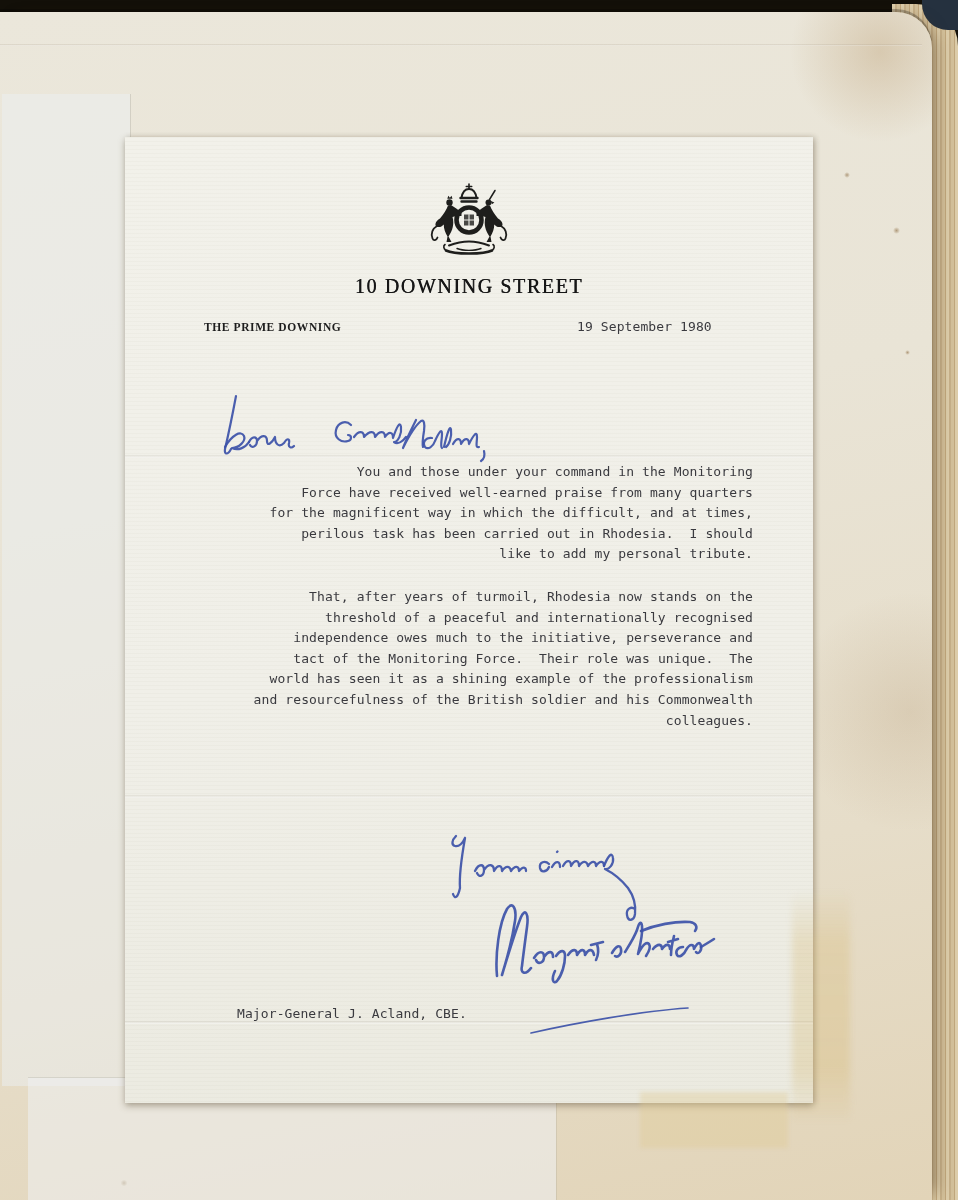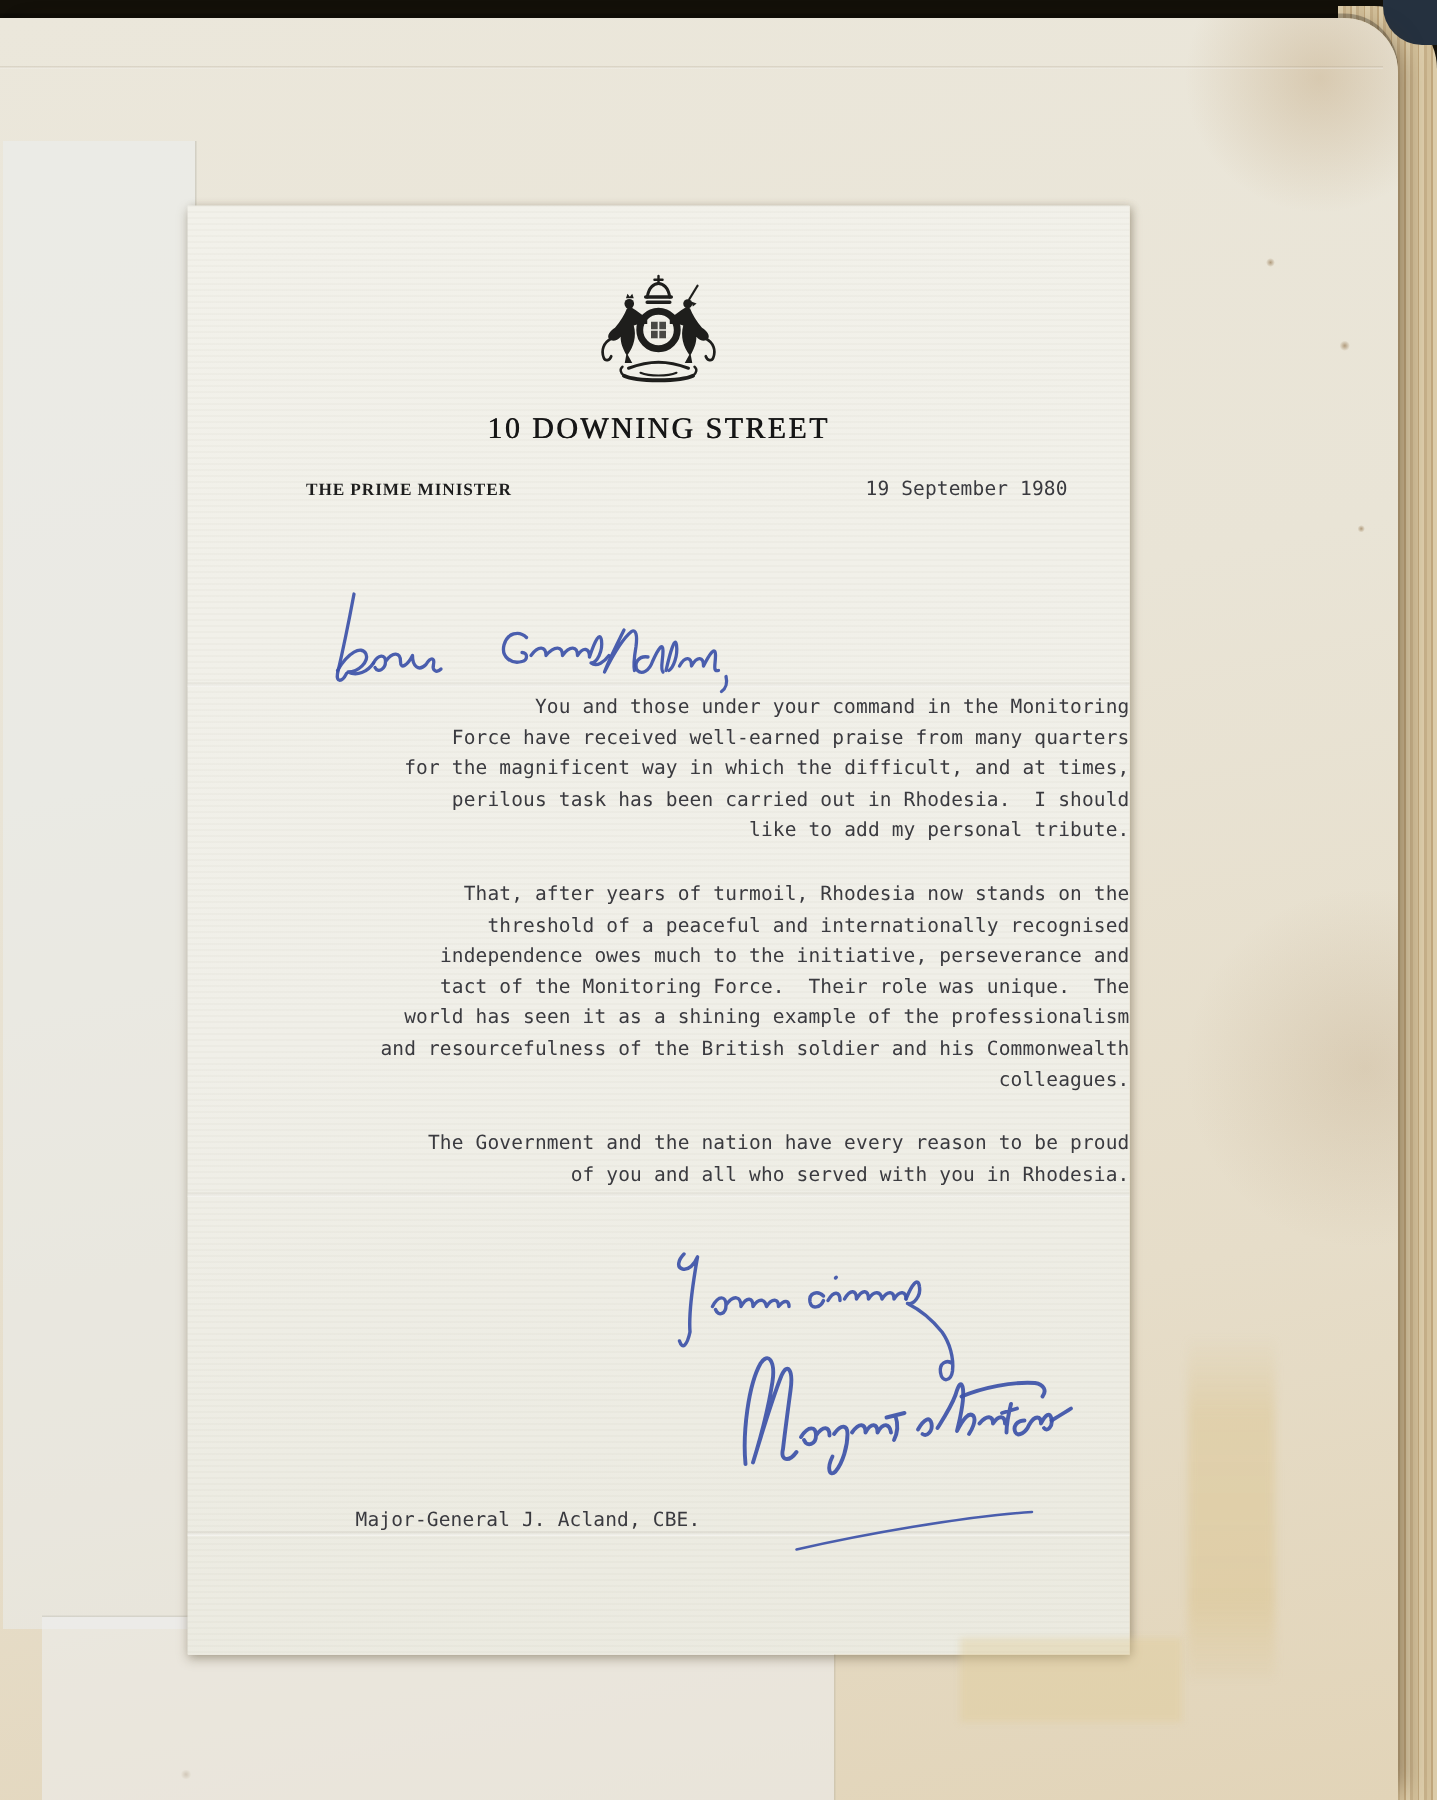--- a/index.html
+++ b/index.html
@@ -52,21 +52,21 @@
     box-shadow:1px 0 0 rgba(140,140,130,0.25);
   }
   .film-bottom{
     position:absolute;left:28px;top:1078px;width:528px;height:122px;
     background:rgba(238,241,242,0.55);
     box-shadow:0 -1px 0 rgba(140,140,130,0.2), 1px 0 0 rgba(140,140,130,0.2);
   }
 
   
   .letter{
-    position:absolute;left:125px;top:137px;width:628px;height:966px;
+    position:absolute;left:125px;top:137px;width:688px;height:966px;
     background:
       repeating-linear-gradient(180deg,rgba(138,132,110,0.04) 0 1px,rgba(0,0,0,0) 1px 4px),
       linear-gradient(174deg,#f2f1ea 0%,#f0efe8 55%,#ebeae0 100%);
     box-shadow:0 3px 7px rgba(95,82,58,0.4), 2px 0 5px rgba(95,82,58,0.22);
   }
   .crease{
     position:absolute;left:0;right:0;height:3px;
     background:linear-gradient(180deg,rgba(115,105,85,0.12),rgba(255,255,255,0.5));
   }
   .crease.c1{top:318px;} .crease.c2{top:658px;} .crease.c3{top:884px;}
@@ -158,39 +158,37 @@
         <path d="M82,45 C86.5,47.5 88.5,52.5 86.5,57.5 C85.5,60 82.5,59.5 81.5,56.5" stroke-width="1.8"></path>
         <path d="M30,64.5 C38,61.5 45,60.5 50,60.5 C55,60.5 62,61.5 70,64.5"></path>
         <path d="M27,69.5 C35,73.5 65,73.5 73,69.5" stroke-width="2.6"></path>
         <path d="M27,69.5 C24.5,67.5 24,65 26,63.5 M73,69.5 C75.5,67.5 76,65 74,63.5" stroke-width="1.6"></path>
         <path d="M38,67.5 C44,70 56,70 62,67.5" stroke-width="1.4"></path>
       </g>
     </svg>
 
     <div class="letterhead">10 DOWNING STREET</div>
 
-    <div class="pm-title">THE PRIME MINISTER</div>
+    <div class="pm-title">THE PRIME DOWNING</div>
 
     <div class="typed date-line">19 September 1980</div>
 
     <div class="body-block">
       <div class="typed para">     You and those under your command in the Monitoring
 Force have received well-earned praise from many quarters
 for the magnificent way in which the difficult, and at times,
 perilous task has been carried out in Rhodesia.  I should
 like to add my personal tribute.</div>
       <div class="typed para">     That, after years of turmoil, Rhodesia now stands on the
 threshold of a peaceful and internationally recognised
 independence owes much to the initiative, perseverance and
 tact of the Monitoring Force.  Their role was unique.  The
 world has seen it as a shining example of the professionalism
 and resourcefulness of the British soldier and his Commonwealth
 colleagues.</div>
-      <div class="typed para">     The Government and the nation have every reason to be proud
-of you and all who served with you in Rhodesia.</div>
     </div>
 
     <div class="typed recipient">Major-General J. Acland, CBE.</div>
 
     <div class="crease c1"></div>
     <div class="crease c2"></div>
     <div class="crease c3"></div>
   </div>
 
   <div class="tape-right"></div>

